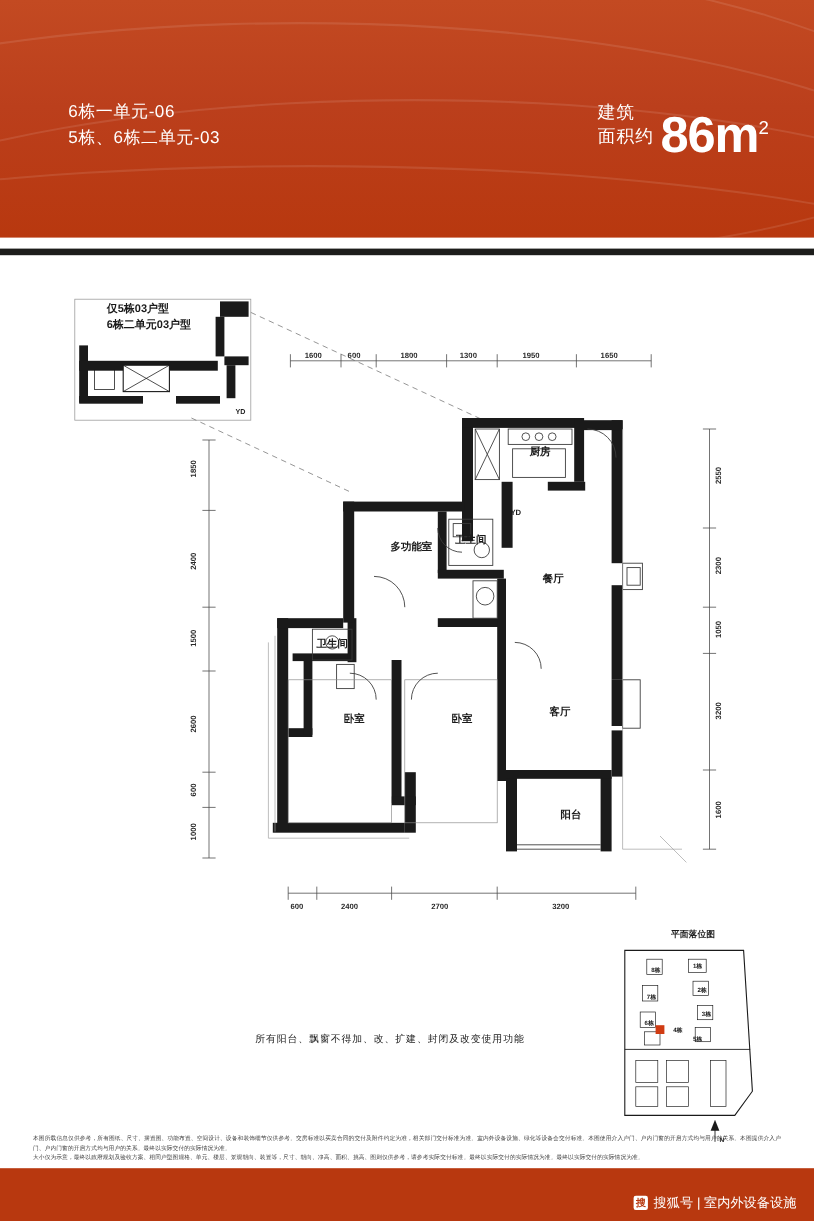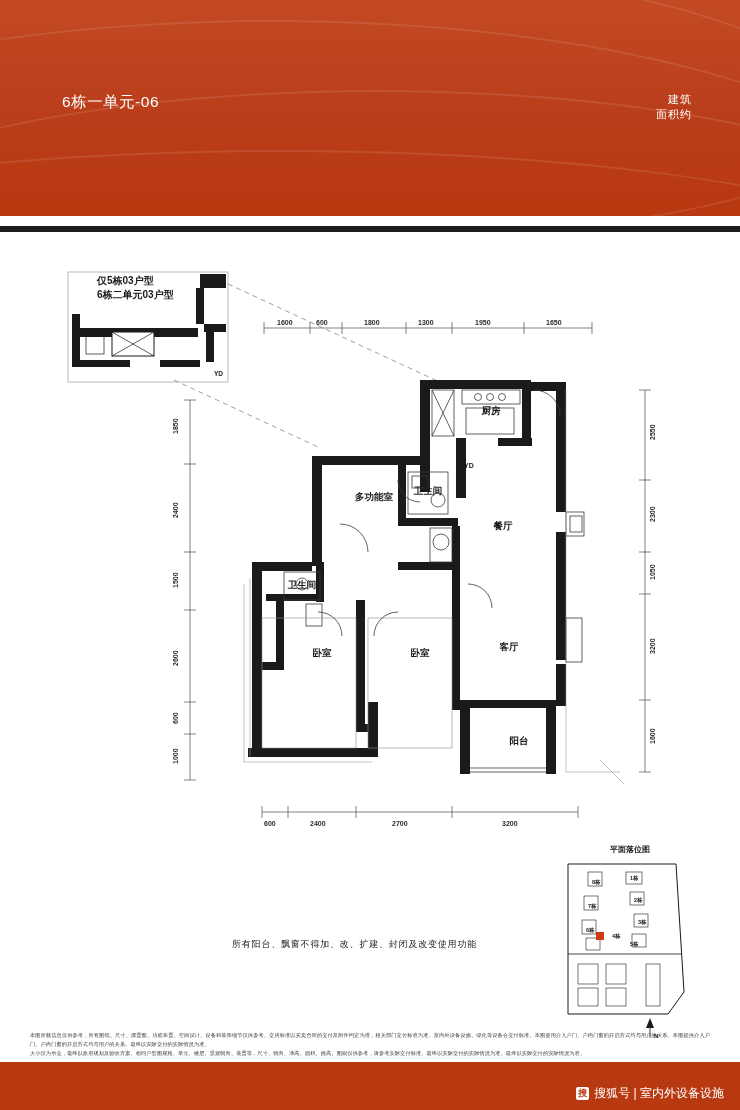--- a/index.html
+++ b/index.html
@@ -35,21 +35,21 @@
   .title-block{
     position:absolute;left:62px;top:90px;color:#ffffff;
     line-height:1.55;font-size:15.5px;letter-spacing:0.5px;
   }
   .title-block div{white-space:nowrap;}
   .area-block{
     position:absolute;right:62px;top:92px;color:#ffffff;
     display:flex;align-items:flex-end;
   }
   .area-label{
-    font-size:11px;line-height:1.35;text-align:right;
+    font-size:16px;line-height:1.35;text-align:left;
     margin:0 6px 9px 0;letter-spacing:1px;
   }
   .area-value{
     font-size:46px;font-weight:bold;line-height:0.95;letter-spacing:-1px;
   }
   .area-sup{font-size:17px;vertical-align:super;font-weight:normal;}
 
   
   .plan{
     position:absolute;left:0;top:232px;width:740px;height:830px;font-weight:bold;
@@ -86,27 +86,29 @@
 
 <div class="banner">
   <div class="wave w1"></div>
   <div class="wave w2"></div>
   <div class="wave w3"></div>
   <div class="wave w4"></div>
   <div class="wave w5"></div>
 
   <div class="title-block">
     <div>6栋一单元-06</div>
+    <div>5栋、6栋二单元-03</div>
   </div>
 
   <div class="area-block">
     <div class="area-label">
       <div>建筑</div>
       <div>面积约</div>
     </div>
+    <div class="area-value"><span>86m</span><span class="area-sup">2</span></div>
   </div>
 </div>
 <div class="banner-bottom"></div>
 
 <div class="plan">
 <svg width="740" height="830" viewBox="0 0 740 830" xmlns="http://www.w3.org/2000/svg" font-family="Liberation Sans, DejaVu Sans, sans-serif">
 
   <g>
     <rect x="68" y="40" width="160" height="110" fill="none" stroke="#9a9a9a" stroke-width="0.7" stroke-dasharray="0"></rect>
 

